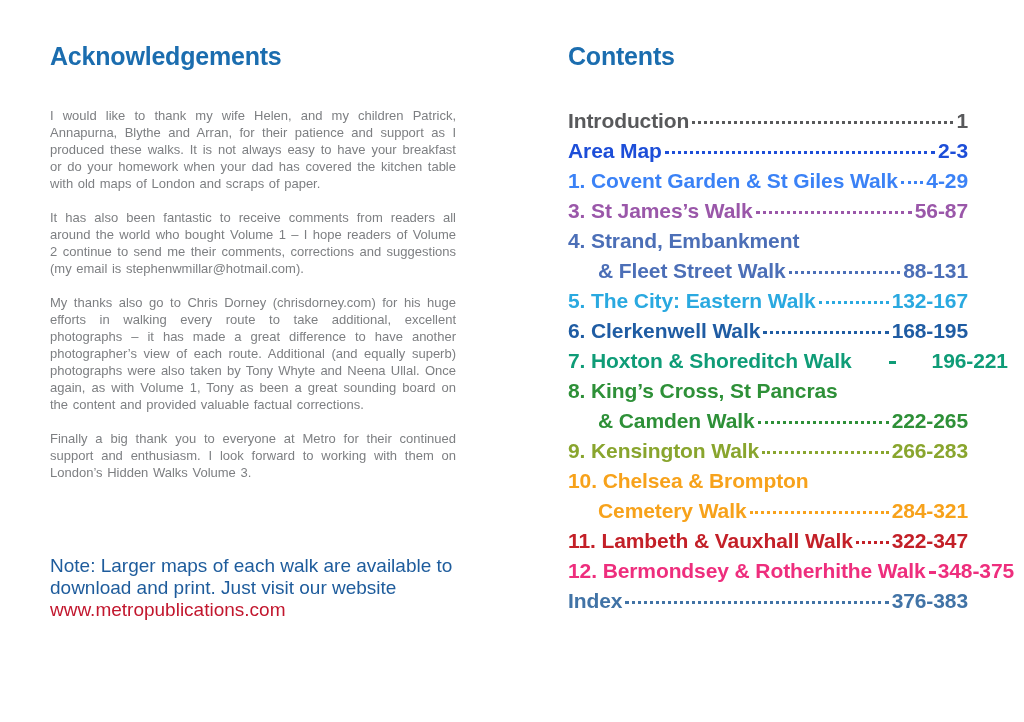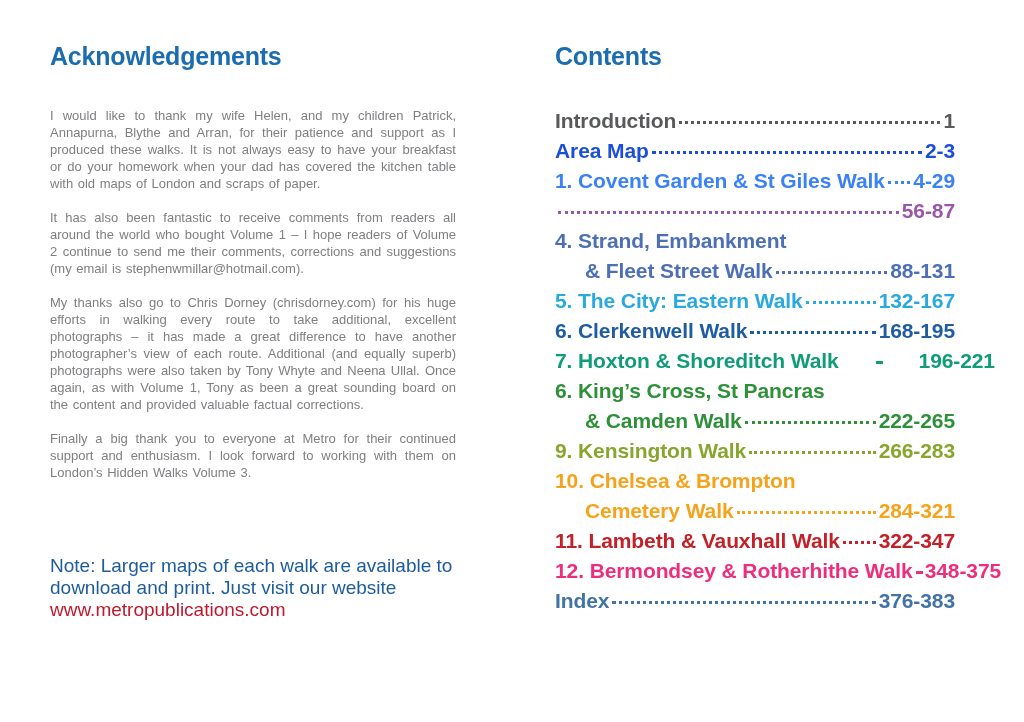--- a/index.html
+++ b/index.html
@@ -3,21 +3,21 @@
 <meta charset="utf-8">
 <style>
   html,body{margin:0;padding:0;}
   body{
     width:1024px;height:722px;background:#ffffff;position:relative;overflow:hidden;
     font-family:"Liberation Sans","DejaVu Sans",sans-serif;
     -webkit-font-smoothing:antialiased;
   }
   .page{position:absolute;top:42px;}
   .page-left{left:50px;width:406px;}
-  .page-right{left:555px;width:400px;}
+  .page-right{left:568px;width:400px;}
   .page-title{
     font-size:25px;font-weight:bold;color:#1B6DAF;margin:0;letter-spacing:-0.2px;
   }
   .page-left .page-title{margin-bottom:36px;}
   .page-right .page-title{margin-bottom:30px;}
   .body-par{
     color:#7D7F82;font-size:13px;line-height:17px;text-align:justify;
     margin:0 0 17px 0;word-spacing:1px;
   }
   .note{
@@ -64,20 +64,21 @@
       <span class="toc-label">Area Map</span>
       <span class="toc-leader"></span>
       <span class="toc-pages">2-3</span>
     </div>
     <div class="toc-row" style="color: #3b82f6;">
       <span class="toc-label">1. Covent Garden &amp; St Giles Walk</span>
       <span class="toc-leader"></span>
       <span class="toc-pages">4-29</span>
     </div>
     <div class="toc-row" style="color: rgb(154, 87, 169);">
+      <span class="toc-label">3. St James’s Walk</span>
       <span class="toc-leader"></span>
       <span class="toc-pages">56-87</span>
     </div>
     <div class="toc-row nopages" style="color: rgb(76, 111, 183);">
       <span class="toc-label">4. Strand, Embankment</span>
 
     </div>
     <div class="toc-row indent" style="color: rgb(76, 111, 183);">
       <span class="toc-label">&amp; Fleet Street Walk</span>
       <span class="toc-leader"></span>
@@ -92,21 +93,21 @@
       <span class="toc-label">6. Clerkenwell Walk</span>
       <span class="toc-leader"></span>
       <span class="toc-pages">168-195</span>
     </div>
     <div class="toc-row" style="color: rgb(15, 156, 119); gap: 34px;">
       <span class="toc-label">7. Hoxton &amp; Shoreditch Walk</span>
       <span class="toc-leader"></span>
       <span class="toc-pages">196-221</span>
     </div>
     <div class="toc-row nopages" style="color: rgb(46, 144, 56);">
-      <span class="toc-label">6. King’s Cross, St Pancras</span>
+      <span class="toc-label">8. King’s Cross, St Pancras</span>
 
     </div>
     <div class="toc-row indent" style="color: rgb(46, 144, 56); align-items: flex-end;">
       <span class="toc-label">&amp; Camden Walk</span>
       <span class="toc-leader"></span>
       <span class="toc-pages">222-265</span>
     </div>
     <div class="toc-row" style="color: rgb(137, 165, 46);">
       <span class="toc-label">9. Kensington Walk</span>
       <span class="toc-leader"></span>

